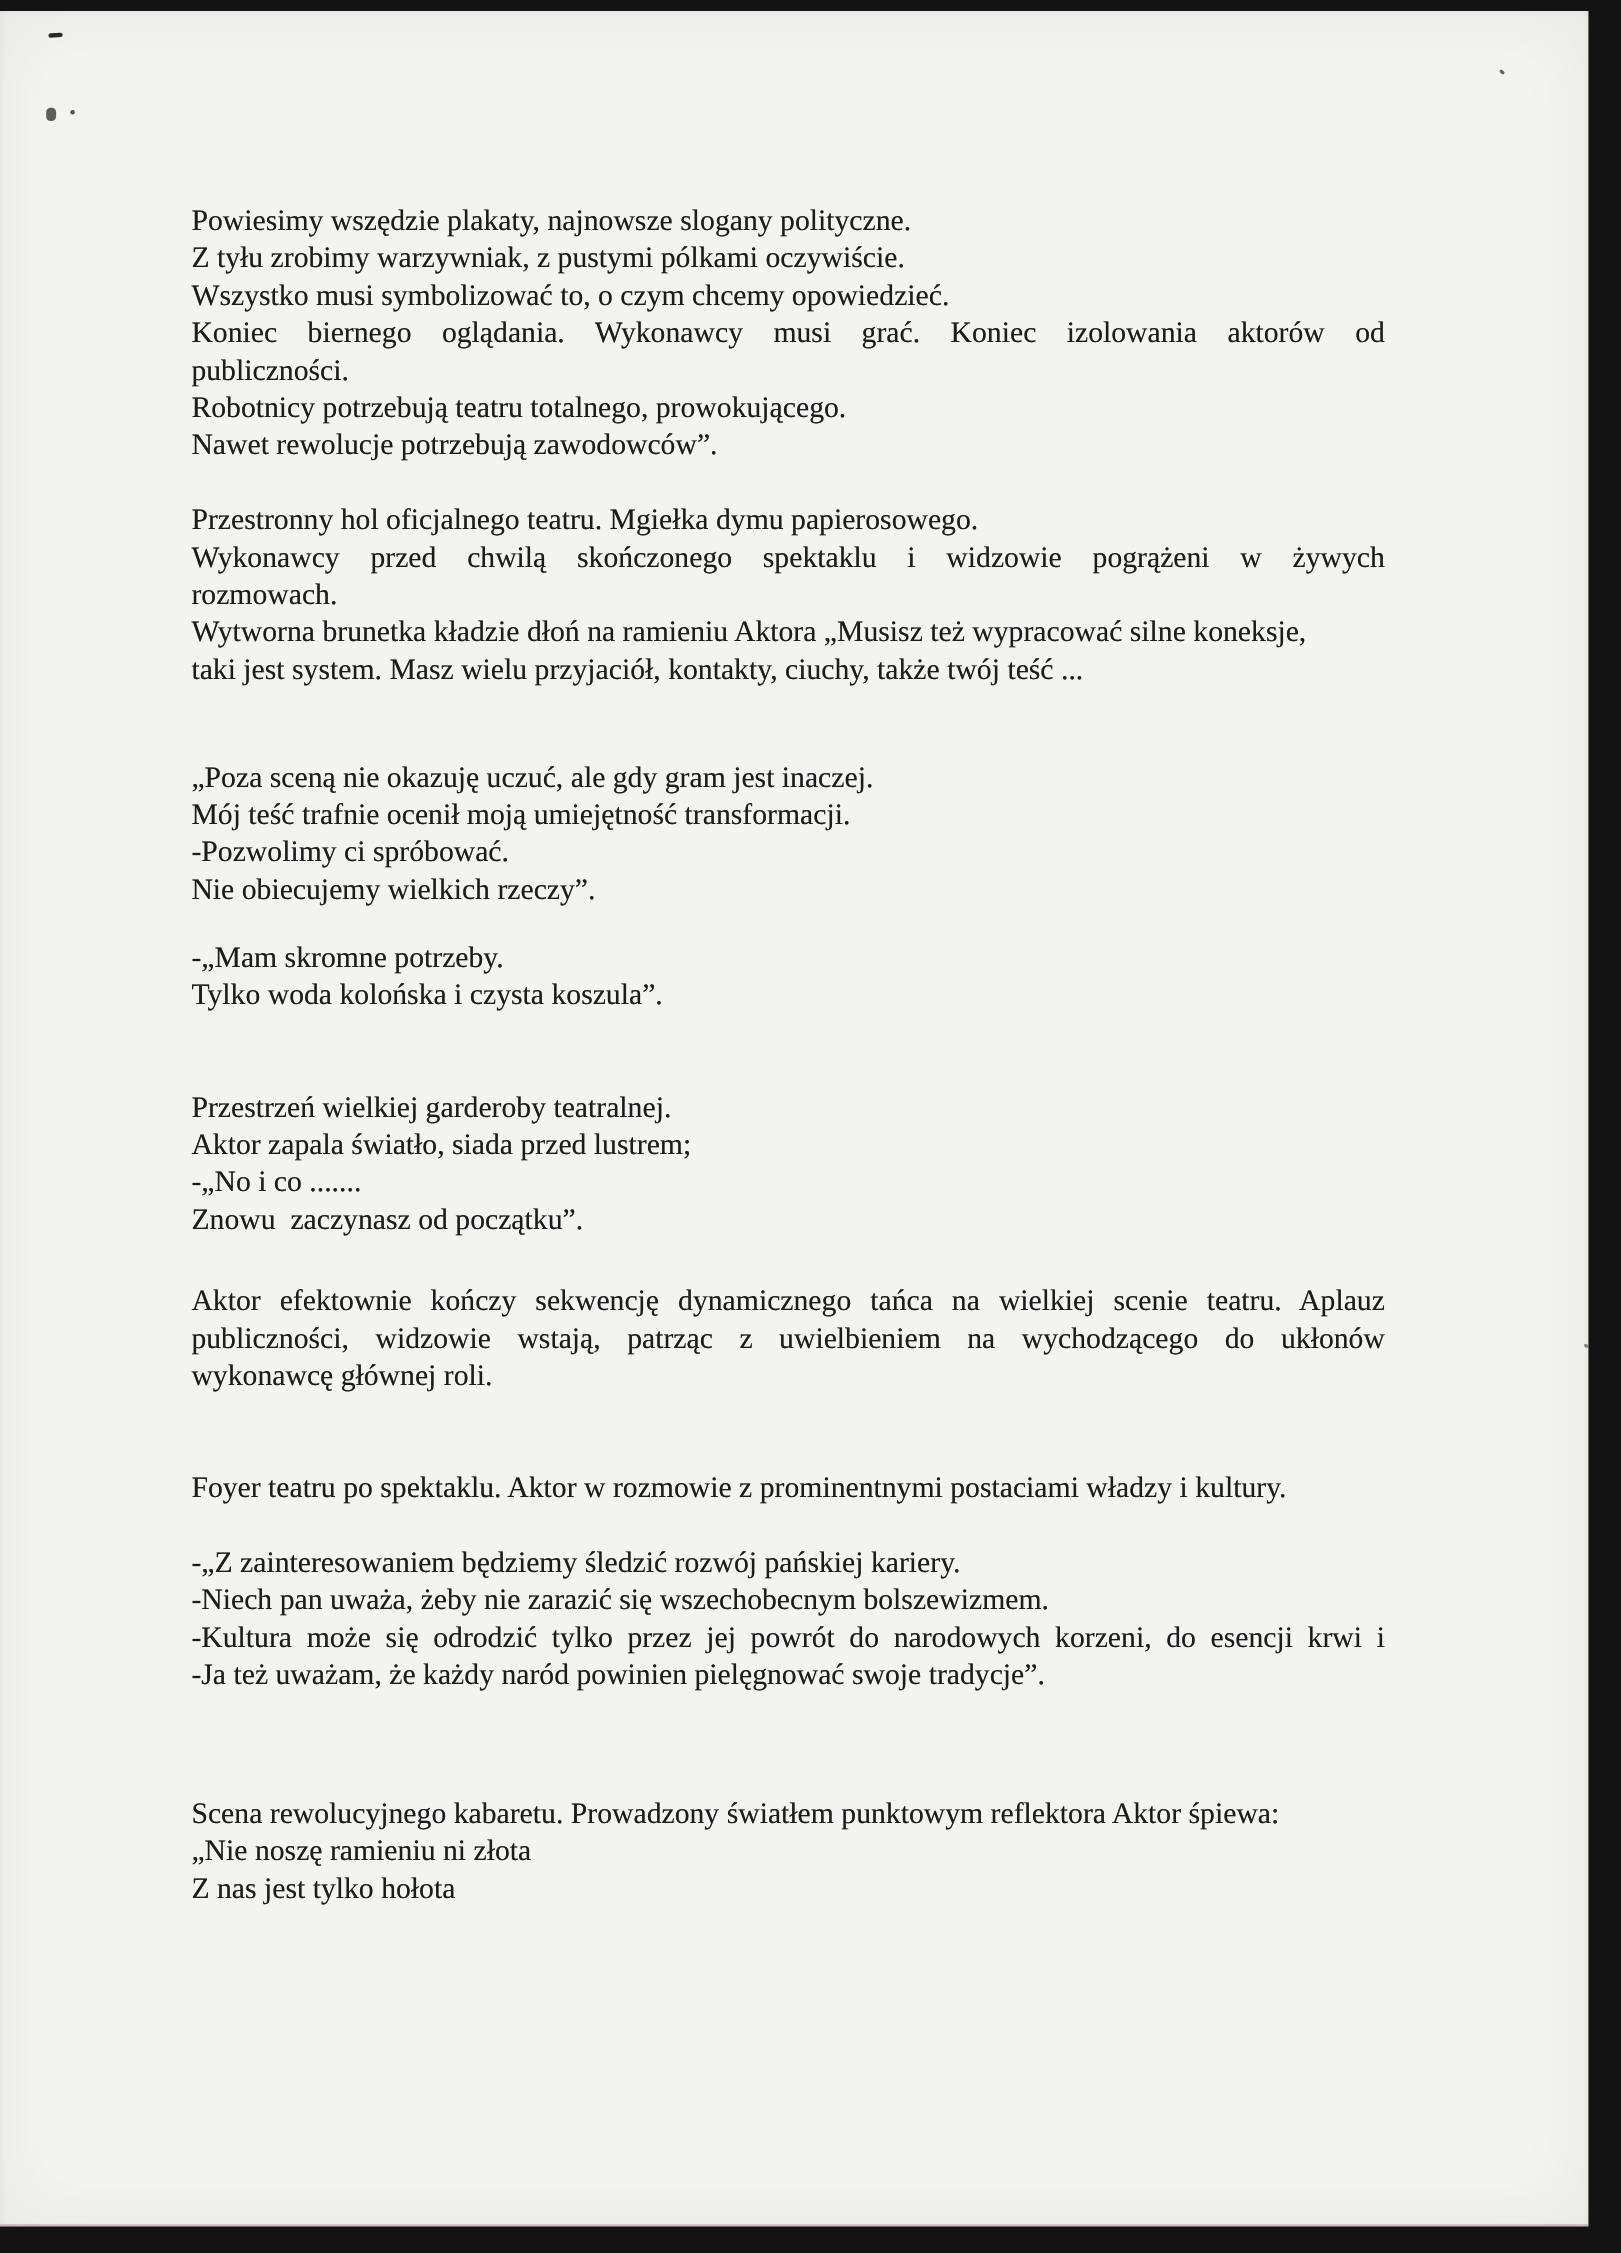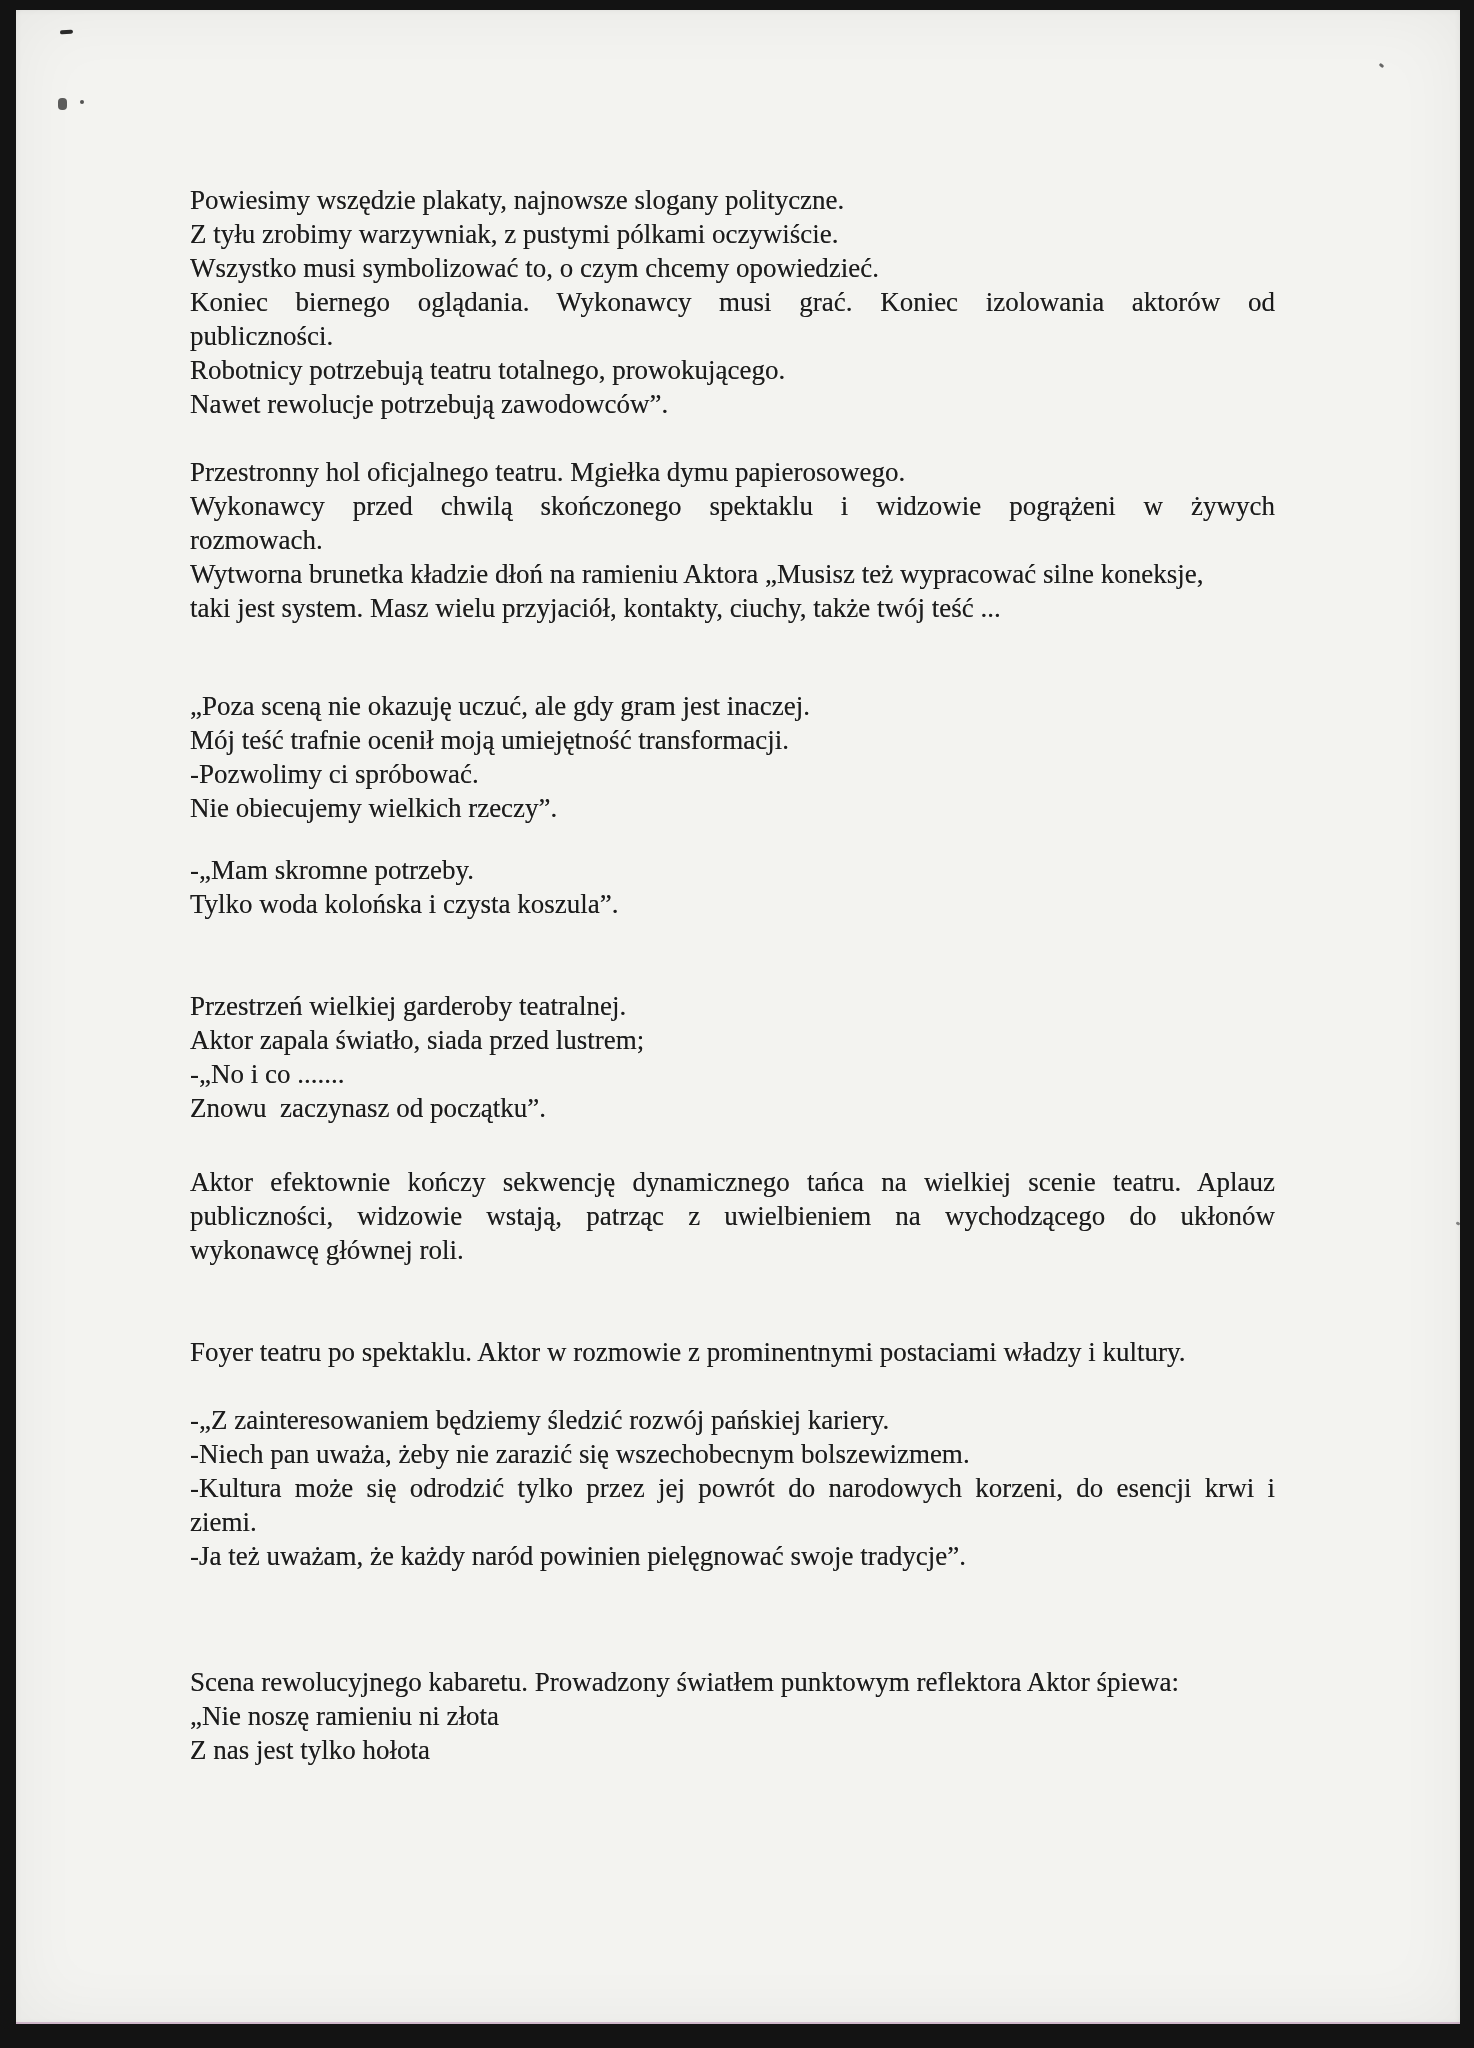--- a/index.html
+++ b/index.html
@@ -12,21 +12,21 @@
     font-family: "Liberation Serif", "DejaVu Serif", serif;
   }
   .scan {
     position: relative;
     width: 1474px;
     height: 2048px;
     background: #131313;
   }
   .paper {
     position: absolute;
-    left: 16px;
+    left: 0;
     top: 10px;
     width: 1444px;
     height: 2014px;
     background: #f3f3f0;
     box-shadow: inset 0 0 70px rgba(0,0,0,0.05), inset 0 0 6px rgba(0,0,0,0.06);
   }
   .paper::after {
     content: "";
     position: absolute;
     left: 0; right: 0; bottom: 0;
@@ -122,21 +122,20 @@
       </div>
 
       <div class="para m7">
         <p class="line">Foyer teatru po spektaklu. Aktor w rozmowie z prominentnymi postaciami władzy i kultury.</p>
       </div>
 
       <div class="para m8">
         <p class="line">-„Z zainteresowaniem będziemy śledzić rozwój pańskiej kariery.</p>
         <p class="line">-Niech pan uważa, żeby nie zarazić się wszechobecnym bolszewizmem.</p>
         <p class="line just">-Kultura może się odrodzić tylko przez jej powrót do narodowych korzeni, do esencji krwi i</p>
-        <p class="line">ziemi.</p>
         <p class="line">-Ja też uważam, że każdy naród powinien pielęgnować swoje tradycje”.</p>
       </div>
 
       <div class="para m9">
         <p class="line">Scena rewolucyjnego kabaretu. Prowadzony światłem punktowym reflektora Aktor śpiewa:</p>
         <p class="line">„Nie noszę ramieniu ni złota</p>
         <p class="line">Z nas jest tylko hołota</p>
       </div>
 
     </div>

